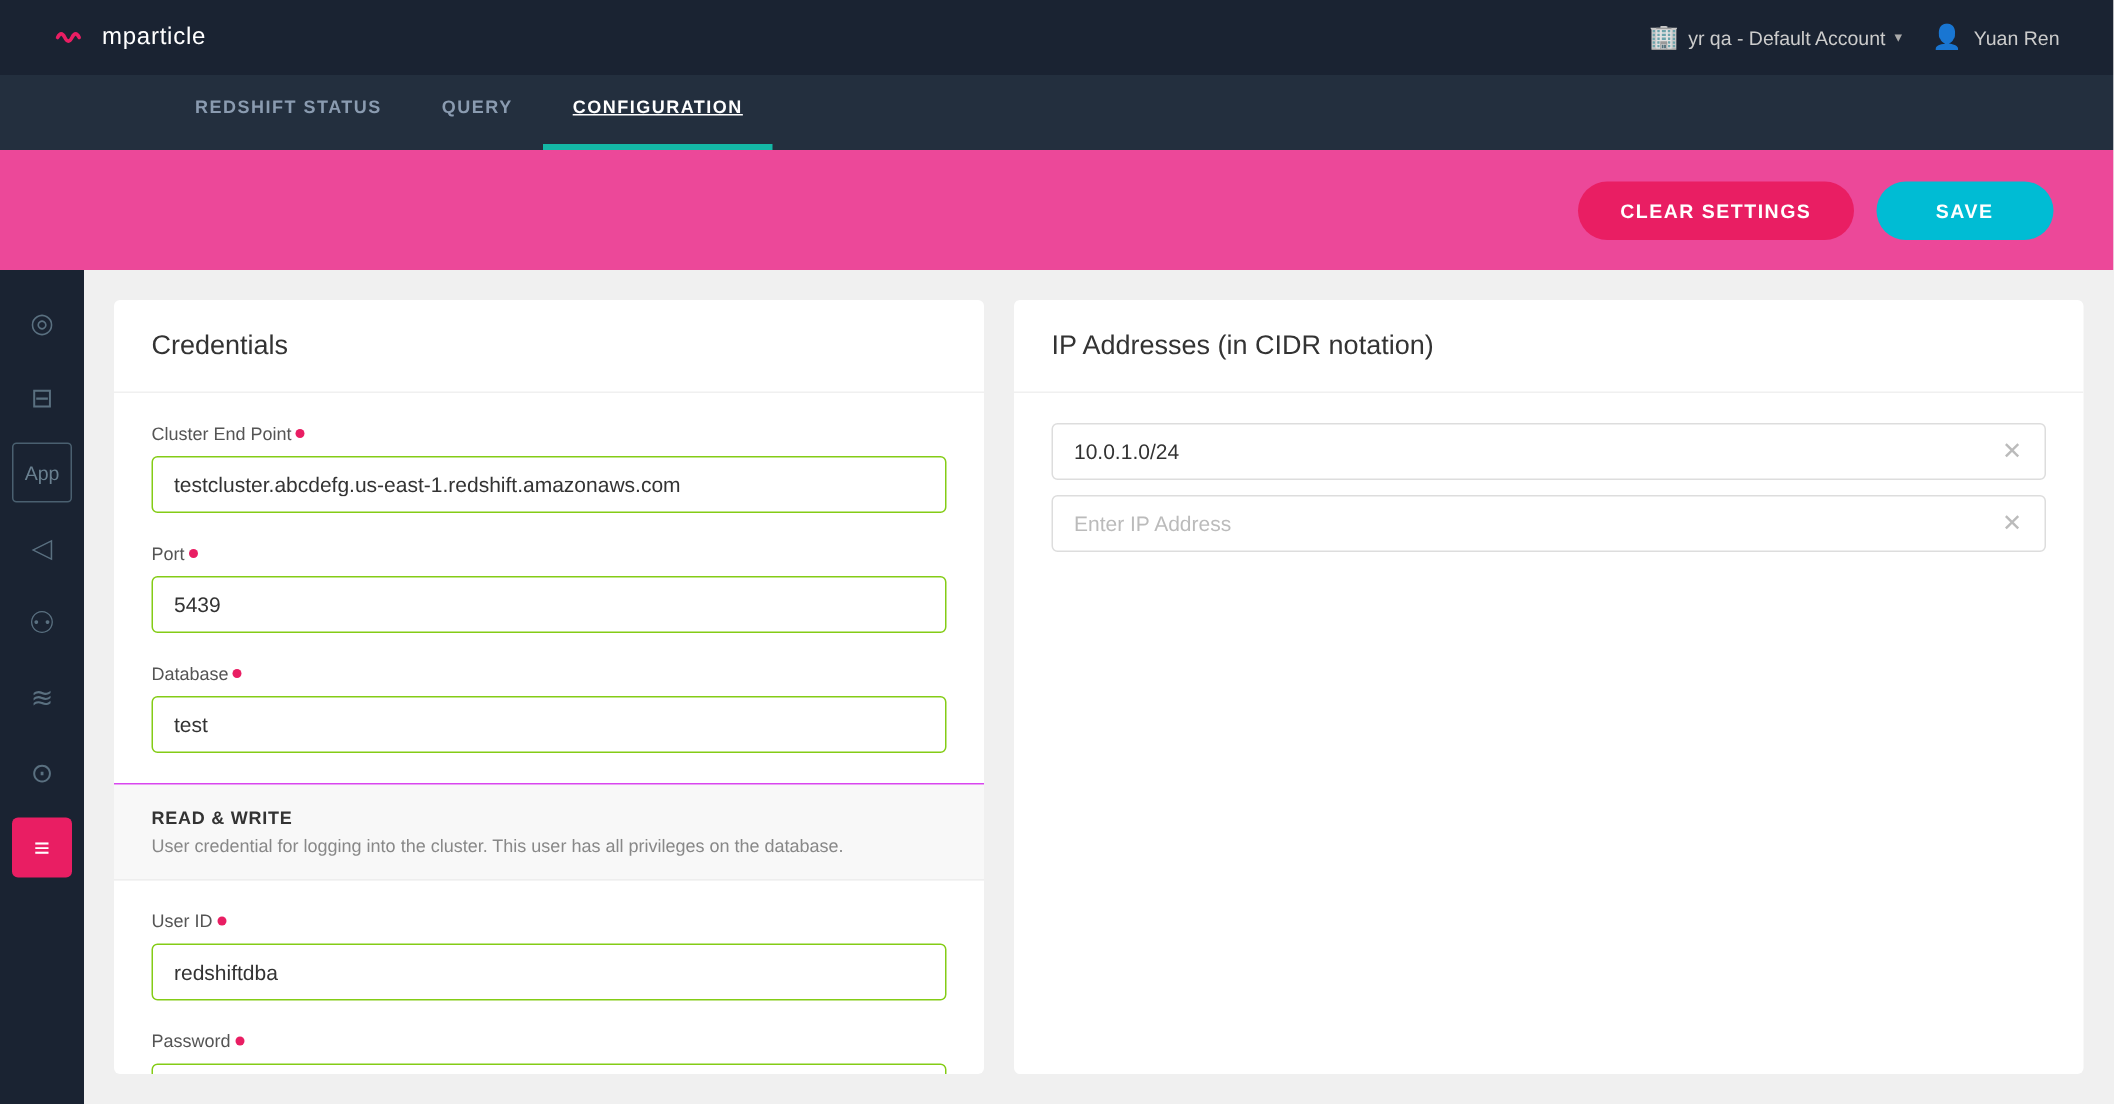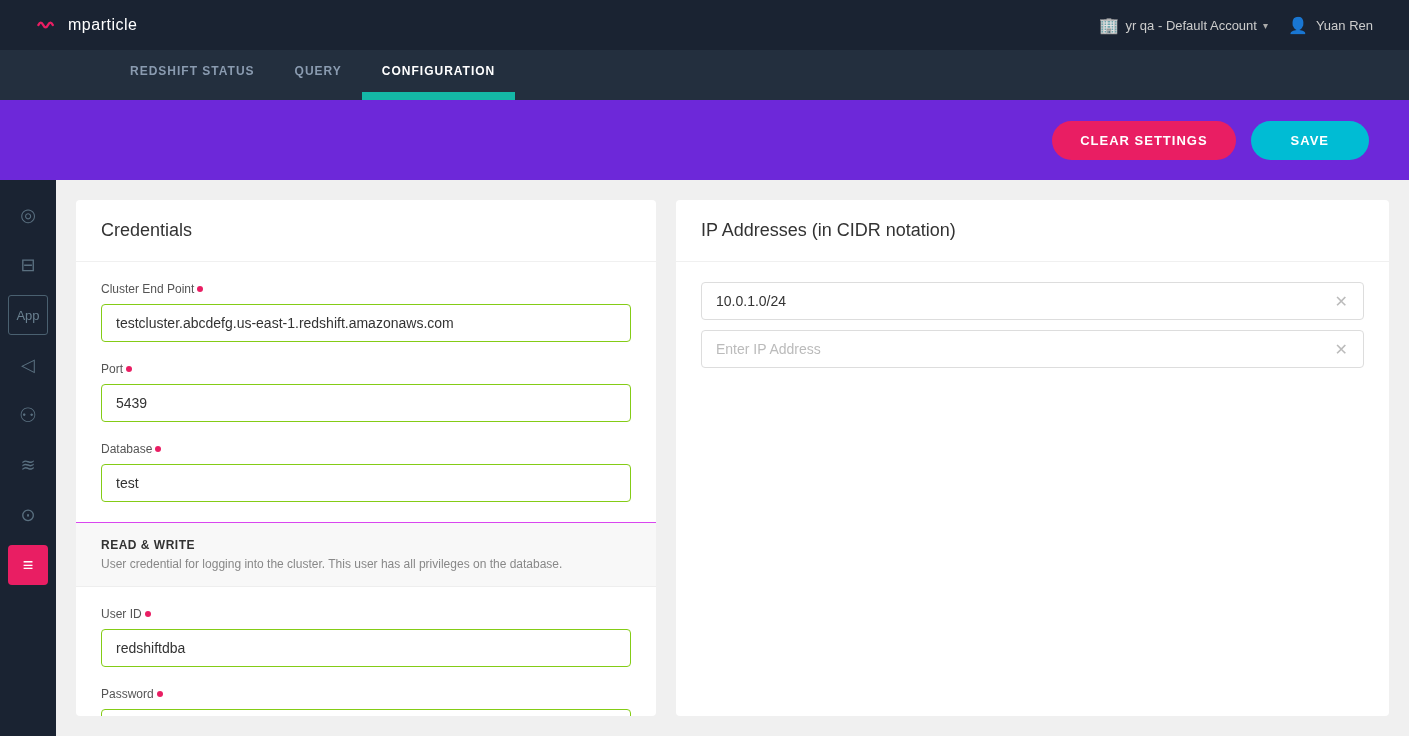--- a/index.html
+++ b/index.html
@@ -41,26 +41,27 @@
       font-weight: 600;
       letter-spacing: 1px;
       padding: 14px 20px;
       cursor: pointer;
       text-transform: uppercase;
       border-bottom: 3px solid transparent;
       position: relative;
     }
     .subnav-tab.active {
       color: #fff;
-      border-bottom: 8px solid #14b8a6;
+      border-bottom: 4px solid #14b8a6;
+      text-decoration: underline;
     }
 
     
     .actionbar {
-      background: #6d28d9;
+      background: #ec4899;
       height: 80px;
       display: flex;
       align-items: center;
       justify-content: flex-end;
       padding: 0 40px;
       gap: 15px;
       flex-shrink: 0;
     }
     .btn-clear {
       background: #e91e63;

